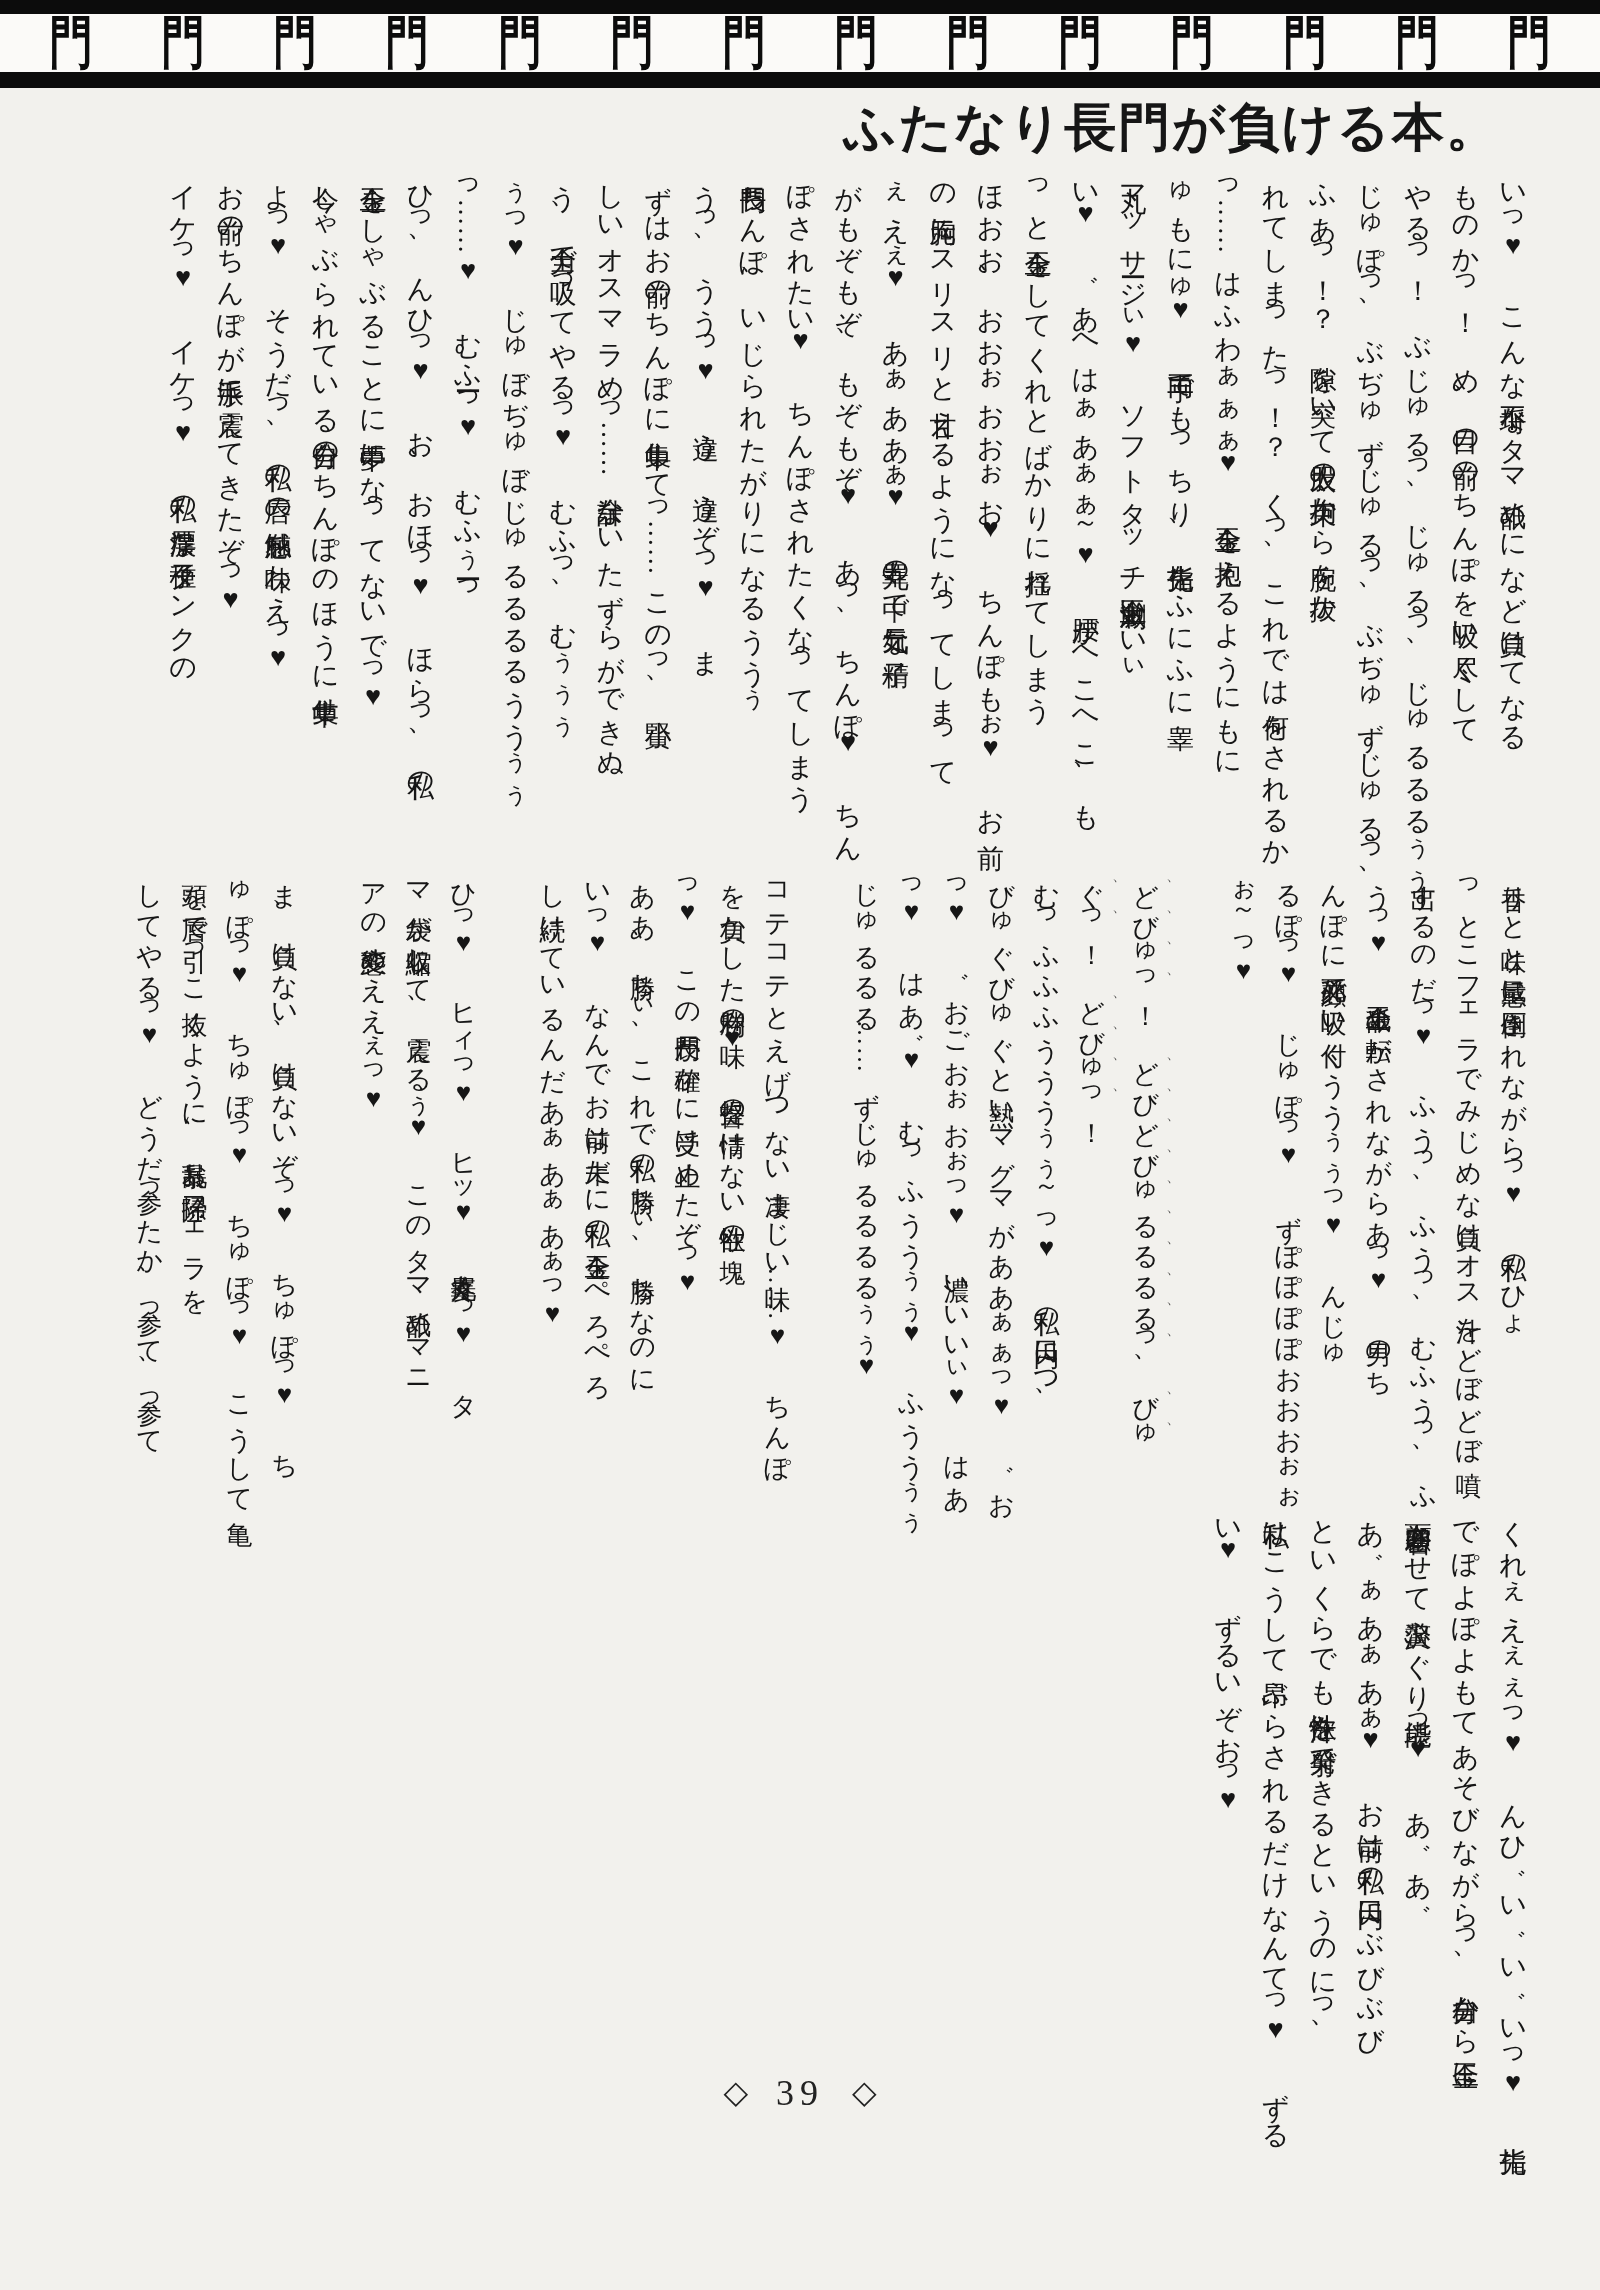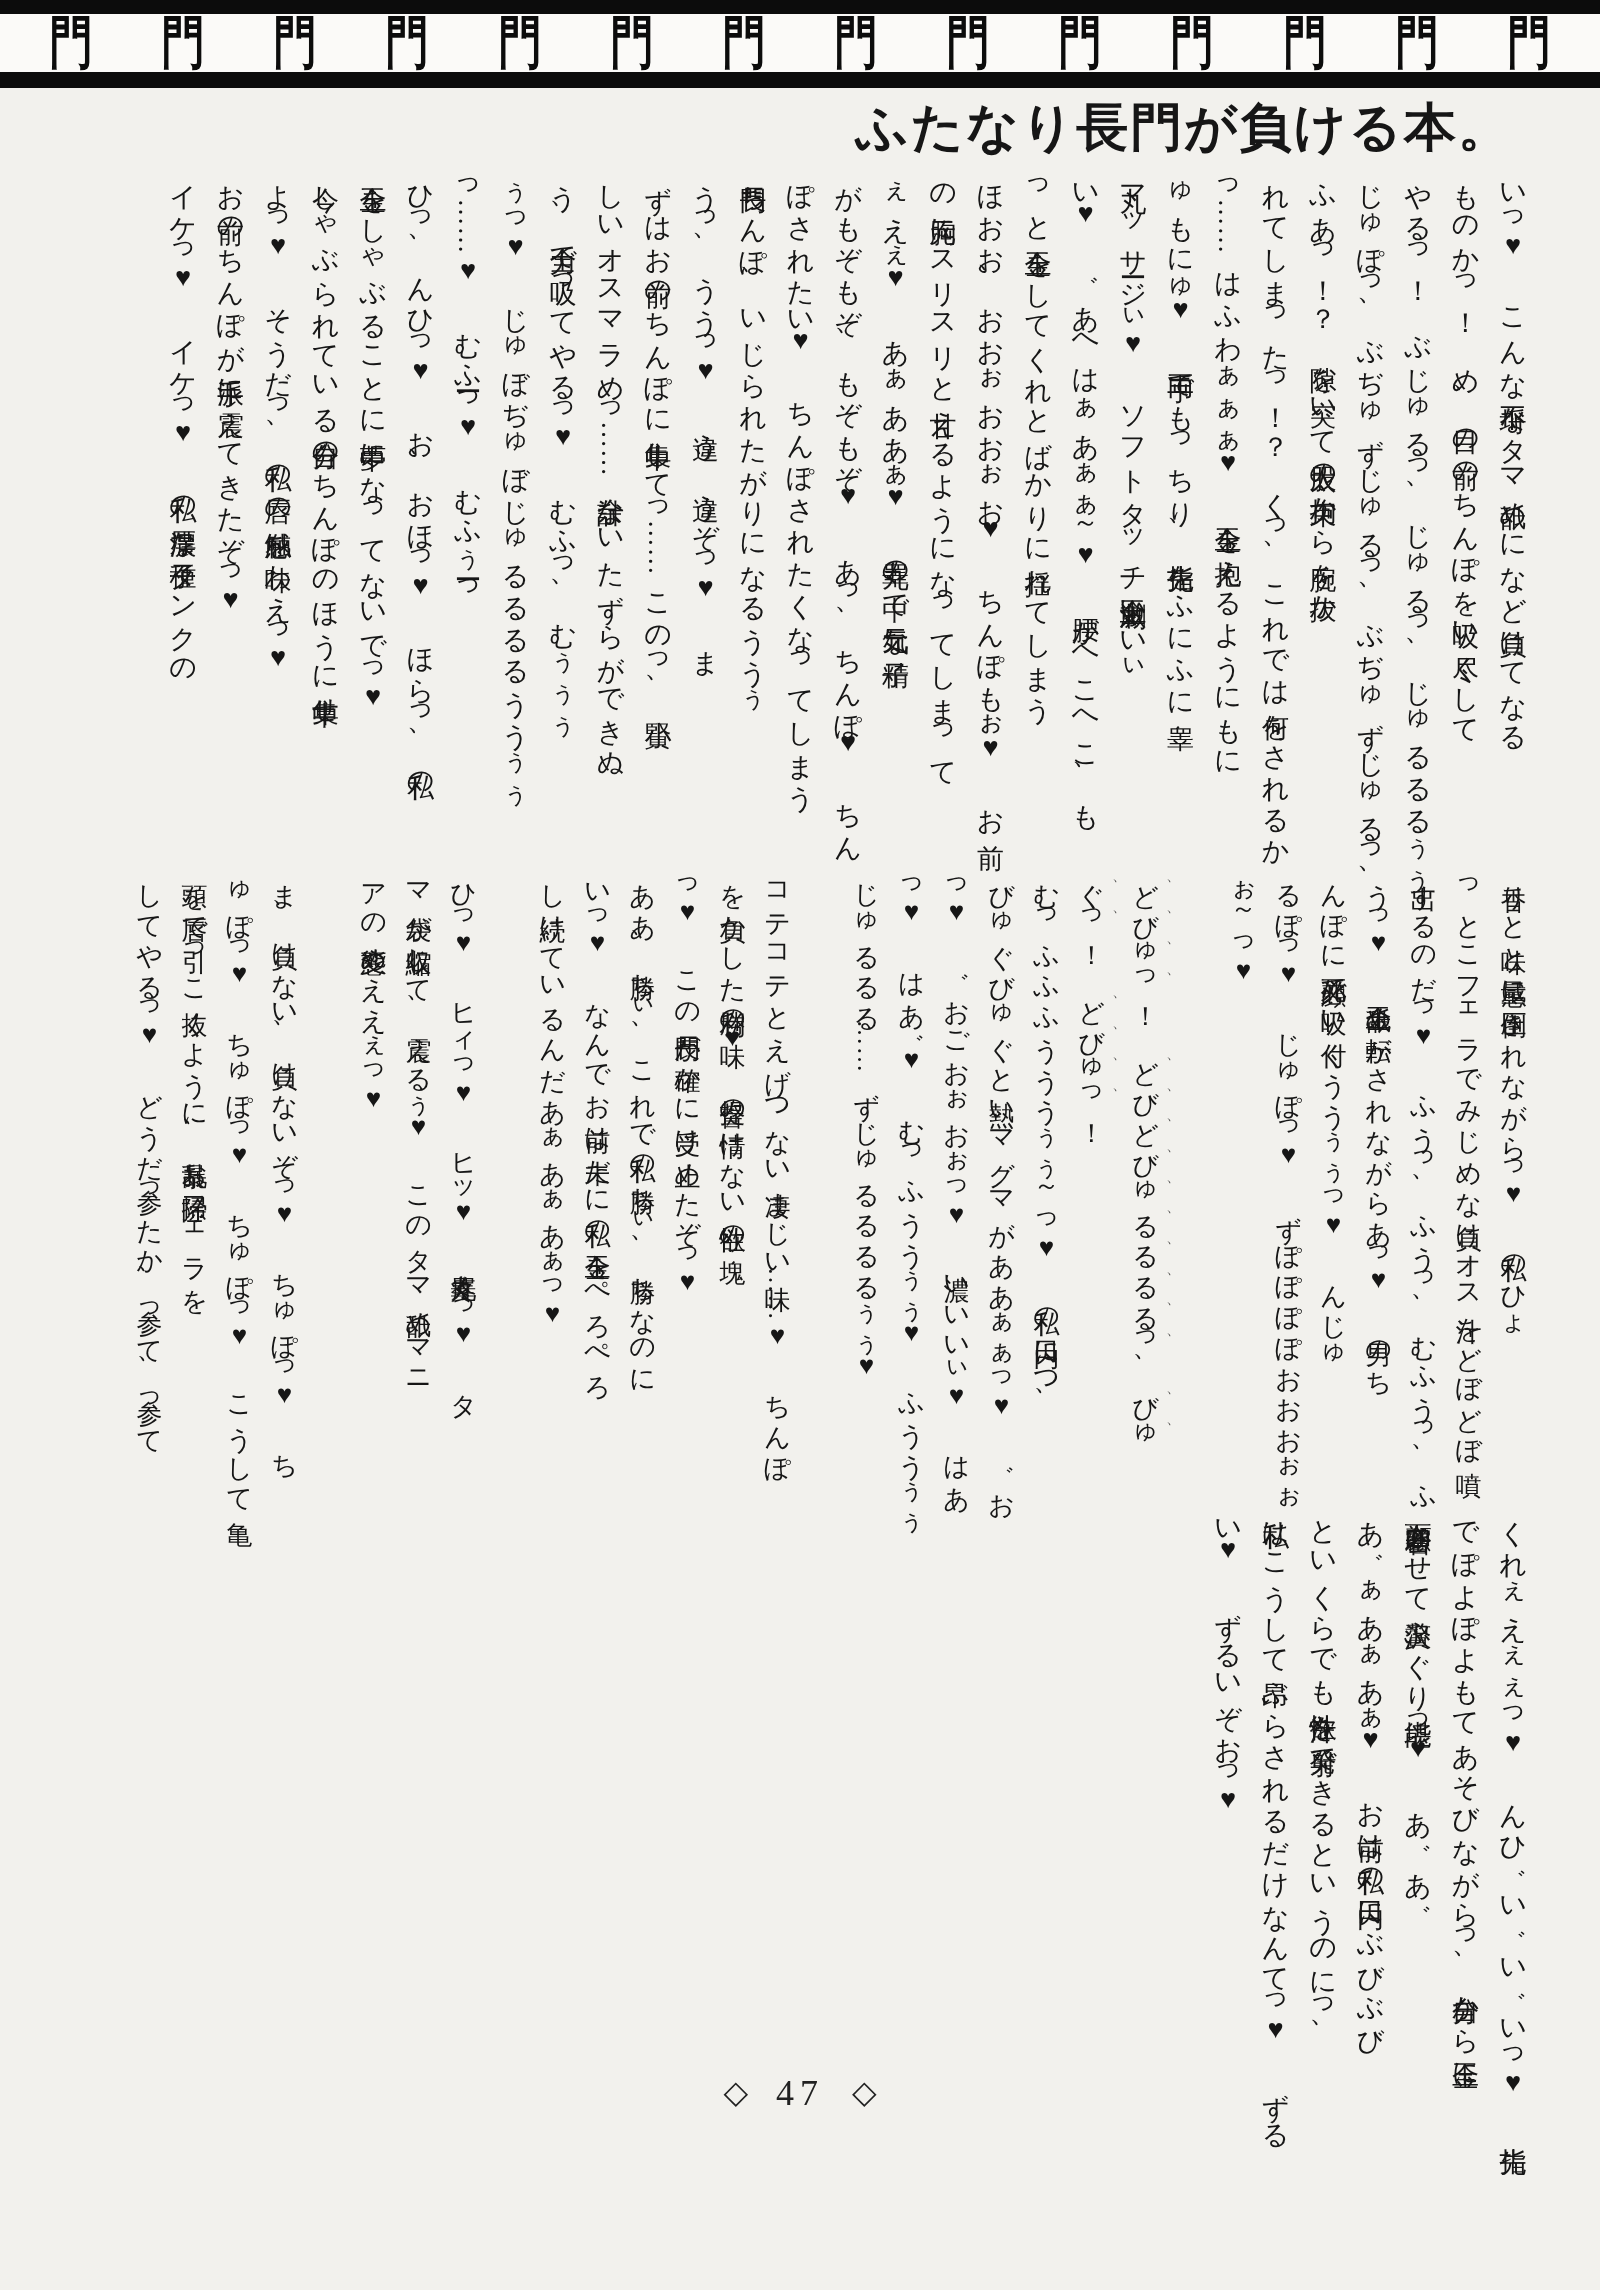--- a/index.html
+++ b/index.html
@@ -39,21 +39,21 @@
     font-size: 46px;
     font-weight: bold;
     line-height: 1;
     transform: scaleY(1.25) scaleX(0.95);
     color: #0c0c0c;
   }
   
   .title {
     position: absolute;
     top: 88px;
-    right: 88px;
+    right: 100px;
     height: 80px;
     line-height: 80px;
     font-size: 52px;
     font-weight: 600;
     letter-spacing: 2px;
     white-space: nowrap;
   }
   
   .vsec {
     position: absolute;
@@ -212,14 +212,14 @@
     <p>くれぇえぇぇっ♥　んひ゛い゛い゛いっ♥　指先</p>
     <p>でぽよぽよもてあそびながらっ、自分から金玉に</p>
     <p>顔面密着させて贅沢ふぐり堪能っ♥　あ゛あ゛</p>
     <p>あ゛ぁあぁあぁ♥　お前は私の口内にぶびぶび</p>
     <p>といくらでも性欲汁を発射できるというのにっ、</p>
     <p>私はこうして昂ぶらされるだけなんてっ♥　ずる</p>
     <p>い♥　ずるいぞおっ♥</p>
   </div>
 
 <div class="footer">
-  <span class="diamond">◇</span><span class="pagenum">47</span><span class="diamond">◇</span>
+  <span class="diamond">◇</span><span class="pagenum">39</span><span class="diamond">◇</span>
 </div>
 
 </body></html>

